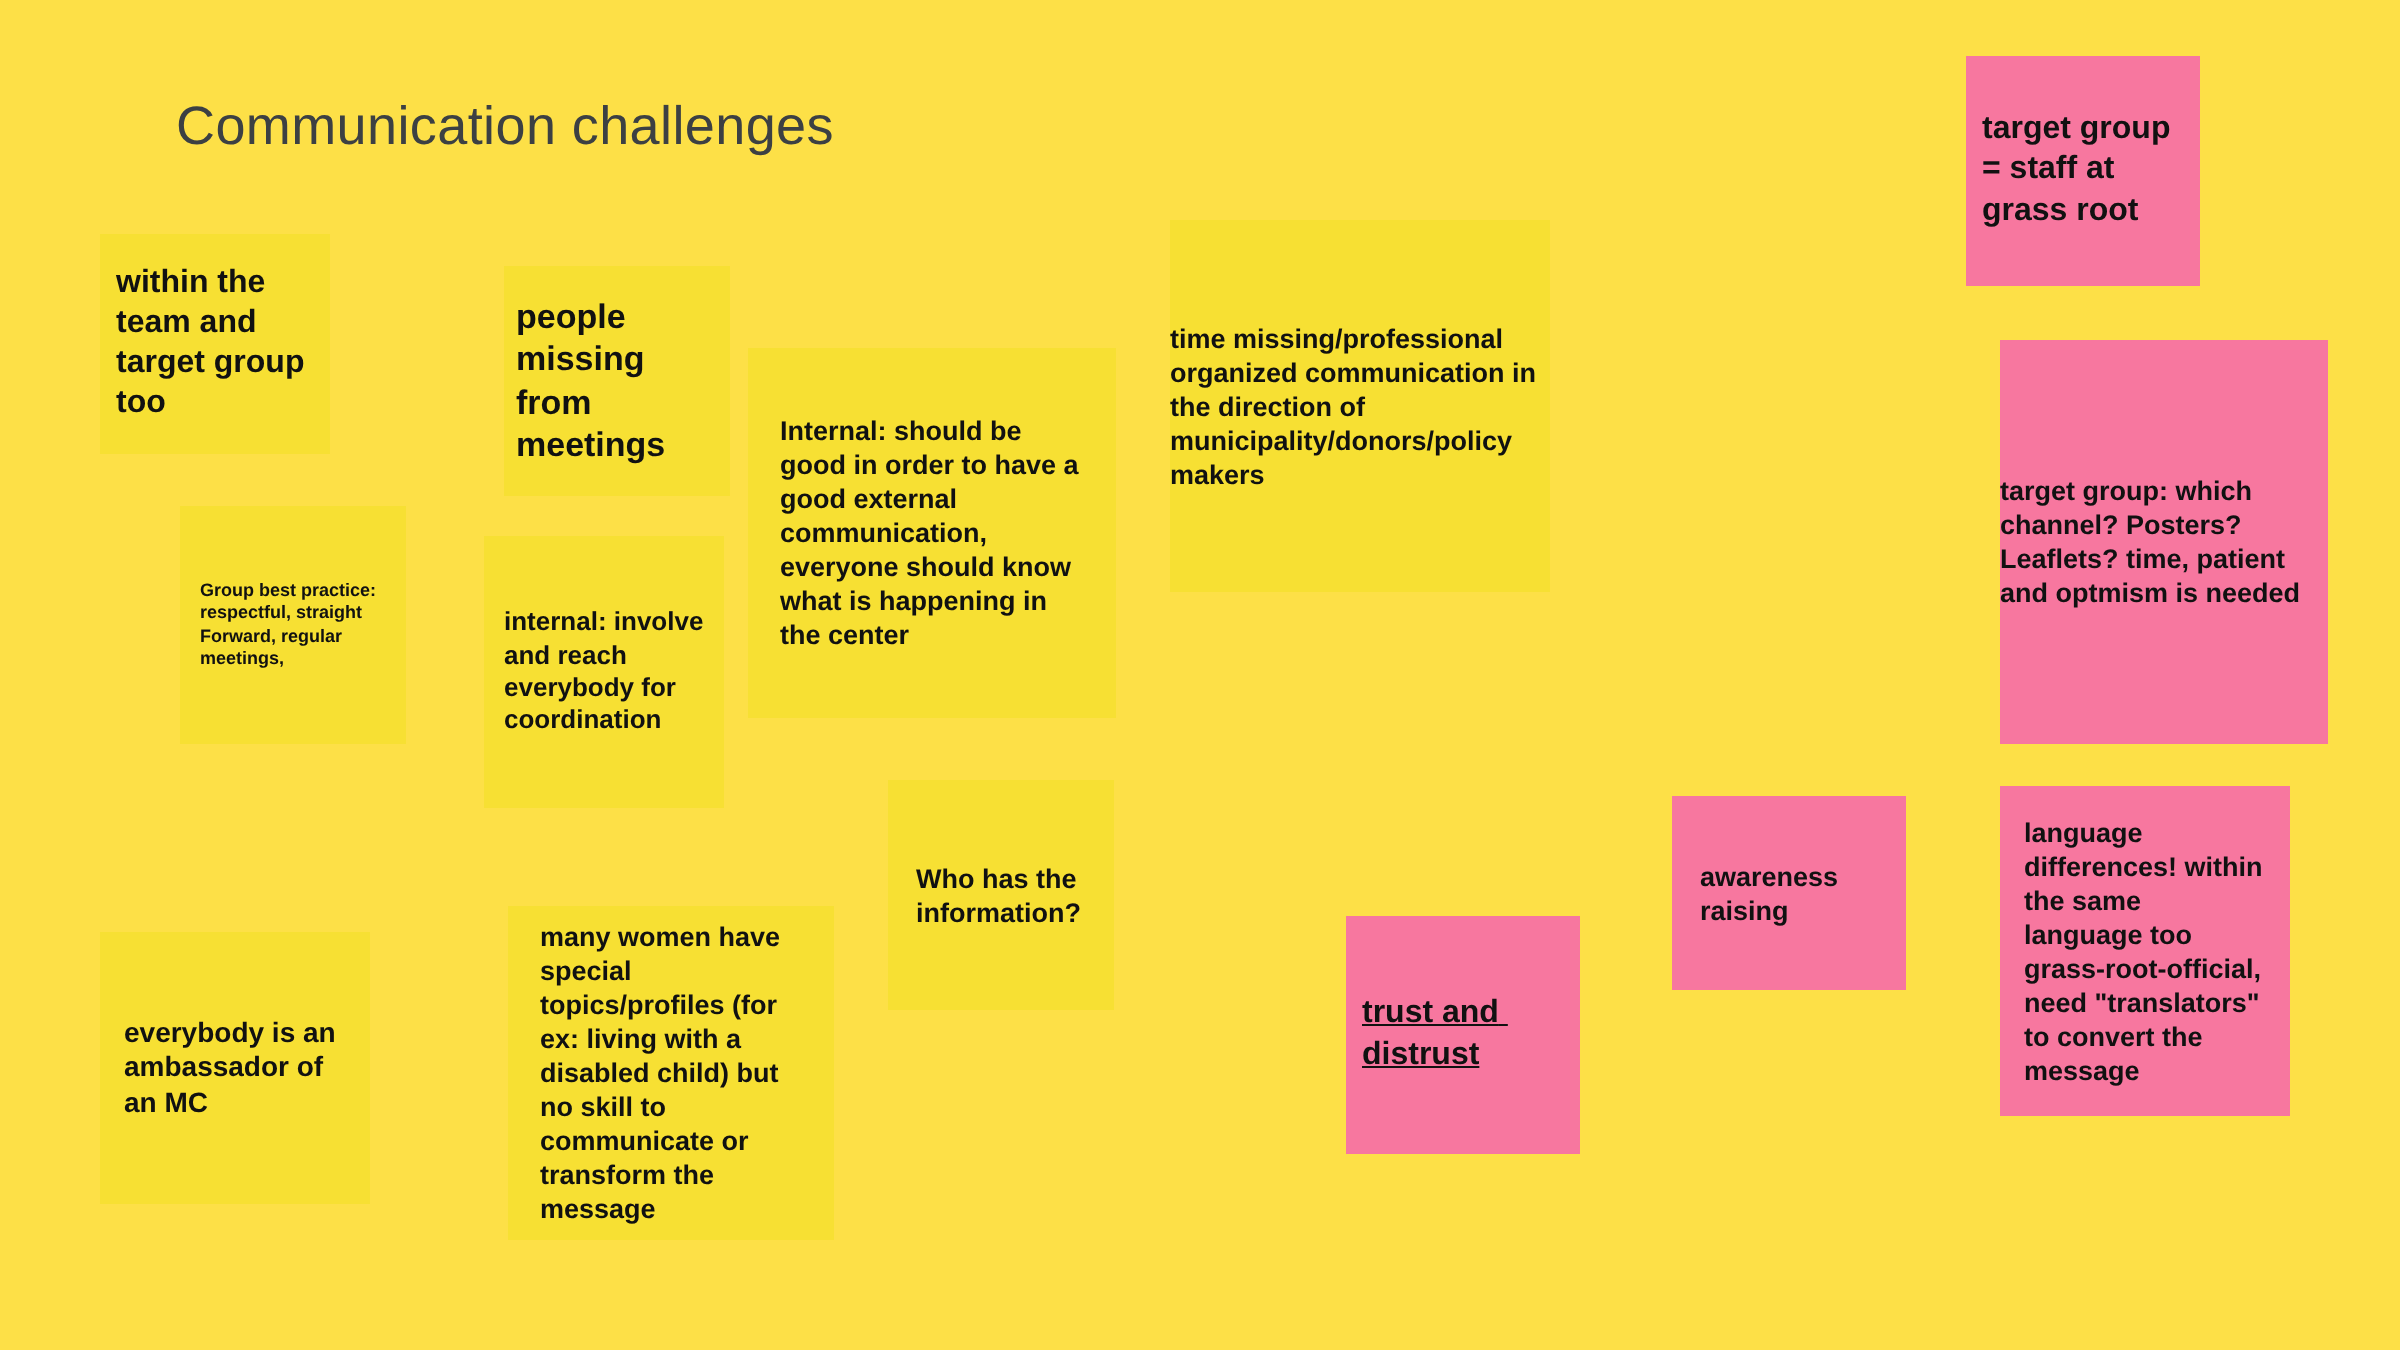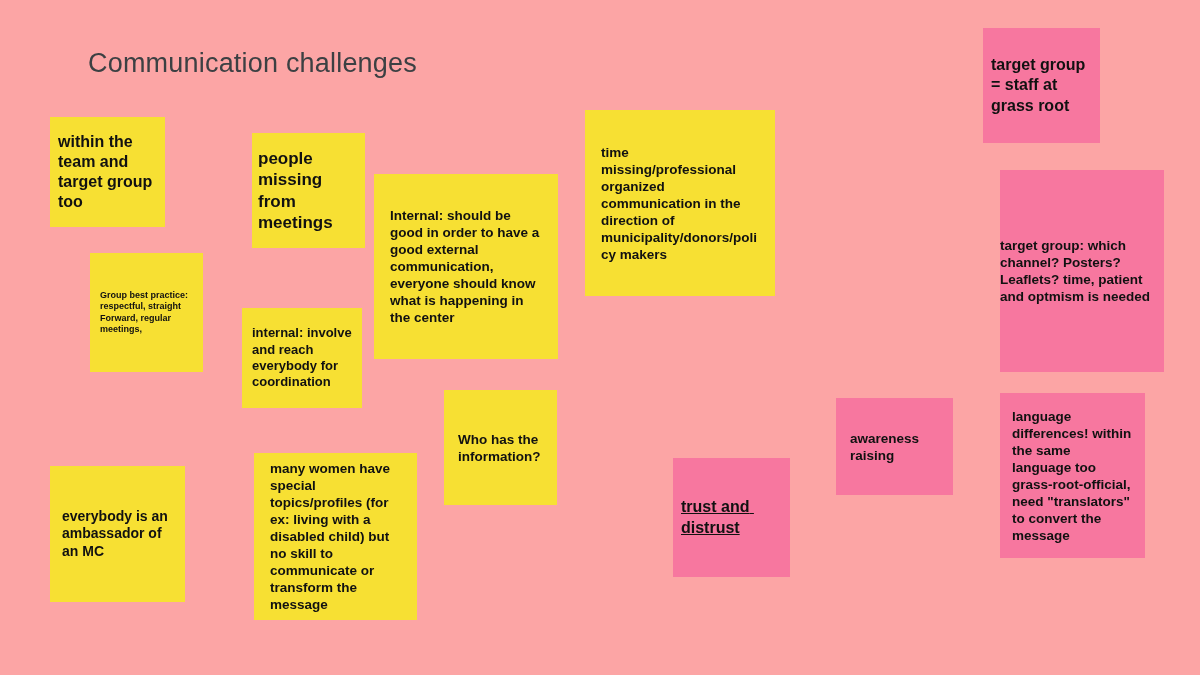--- a/index.html
+++ b/index.html
@@ -15,21 +15,21 @@
     overflow: hidden;
     font-family: "Liberation Sans", sans-serif;
     -webkit-font-smoothing: antialiased;
   }
   #board {
     position: absolute;
     left: 0;
     top: 0;
     width: 1200px;
     height: 675px;
-    background: #fca5a5;
+    background: #fde047;
   }
   #board-title {
     position: absolute;
     left: 88px;
     top: 48px;
     font-size: 27px;
     font-weight: 400;
     color: #3c4043;
     letter-spacing: 0.2px;
     white-space: nowrap;
@@ -55,23 +55,23 @@
 </style>
 </head>
 <body>
 
 <div id="board">
   <div id="board-title">Communication challenges</div>
   <div id="notes-layer">
       <div class="note yellow align-center" style="left: 50px; top: 117px; width: 115px; height: 110px; padding: 8px; font-size: 16px;"><span class="note-text">within the team and target group too</span></div>
       <div class="note yellow align-left" style="left: 90px; top: 253px; width: 113px; height: 119px; padding: 10px; font-size: 9px;"><span class="note-text">Group best practice: respectful, straight Forward, regular meetings,</span></div>
       <div class="note yellow align-center" style="left: 232px; top: 133px; width: 113px; height: 115px; padding: 6px; font-size: 17px; margin-left: 20px;"><span class="note-text">people missing from meetings</span></div>
-      <div class="note yellow align-left" style="left: 242px; top: 268px; width: 120px; height: 100px; padding: 10px; font-size: 13px; margin-top: 40px;"><span class="note-text">internal: involve and reach everybody for coordination</span></div>
+      <div class="note yellow align-left" style="left: 242px; top: 268px; width: 120px; height: 136px; padding: 10px; font-size: 13px;"><span class="note-text">internal: involve and reach everybody for coordination</span></div>
       <div class="note yellow align-left" style="left: 374px; top: 128px; width: 184px; height: 185px; padding: 16px; font-size: 13.5px; margin-top: 46px;"><span class="note-text">Internal: should be good in order to have a good external communication, everyone should know what is happening in the center</span></div>
-      <div class="note yellow align-left" style="left: 585px; top: 110px; width: 190px; height: 186px; padding: 16px; font-size: 13.5px;"><span class="note-text">time missing/professional organized communication in the direction of municipality/donors/policy makers</span></div>
+      <div class="note yellow align-left" style="left: 585px; top: 110px; width: 190px; height: 186px; padding: 0; font-size: 13.5px;"><span class="note-text">time missing/professional organized communication in the direction of municipality/donors/policy makers</span></div>
       <div class="note yellow align-left" style="left: 444px; top: 390px; width: 113px; height: 115px; padding: 14px; font-size: 13.5px;"><span class="note-text">Who has the information?</span></div>
       <div class="note yellow align-left" style="left: 254px; top: 453px; width: 163px; height: 167px; padding: 16px; font-size: 13.5px;"><span class="note-text">many women have special topics/profiles (for ex: living with a disabled child) but no skill to communicate or transform the message</span></div>
       <div class="note yellow align-left" style="left: 50px; top: 466px; width: 135px; height: 136px; padding: 12px; font-size: 14px;"><span class="note-text">everybody is an ambassador of an MC</span></div>
       <div class="note pink align-center" style="left: 983px; top: 28px; width: 117px; height: 115px; padding: 8px; font-size: 16px;"><span class="note-text">target group = staff at grass root</span></div>
       <div class="note pink align-left" style="left: 1000px; top: 170px; width: 164px; height: 202px; padding: 0; font-size: 13.5px;"><span class="note-text">target group: which channel? Posters? Leaflets? time, patient and optmism is needed</span></div>
       <div class="note pink align-center" style="left: 673px; top: 458px; width: 117px; height: 119px; padding: 8px; font-size: 16px; text-decoration: underline;"><span class="note-text">trust and distrust</span></div>
       <div class="note pink align-left" style="left: 836px; top: 398px; width: 117px; height: 97px; padding: 14px; font-size: 13.5px;"><span class="note-text">awareness raising</span></div>
       <div class="note pink align-left" style="left: 1000px; top: 393px; width: 145px; height: 165px; padding: 12px; font-size: 13.5px;"><span class="note-text">language differences! within the same language too grass-root-official, need "translators" to convert the message</span></div>
     </div>
 </div>

